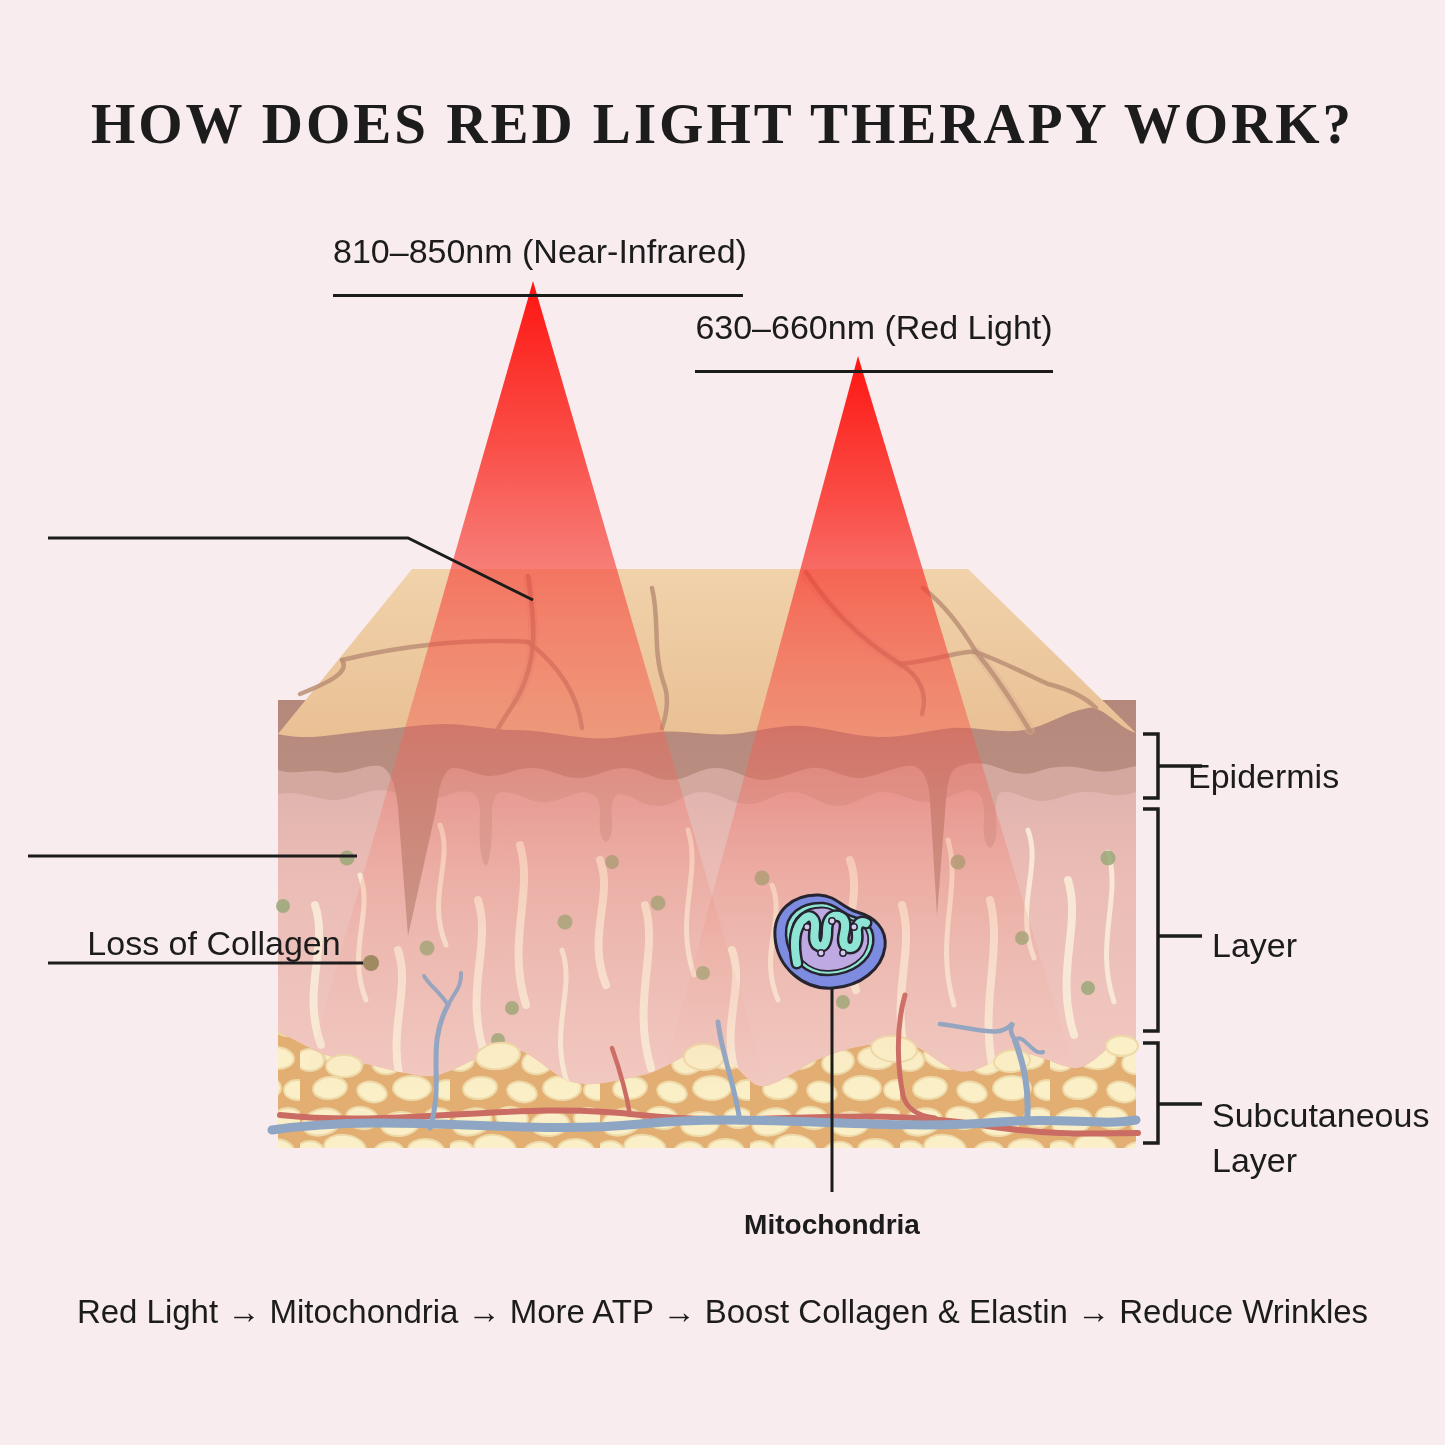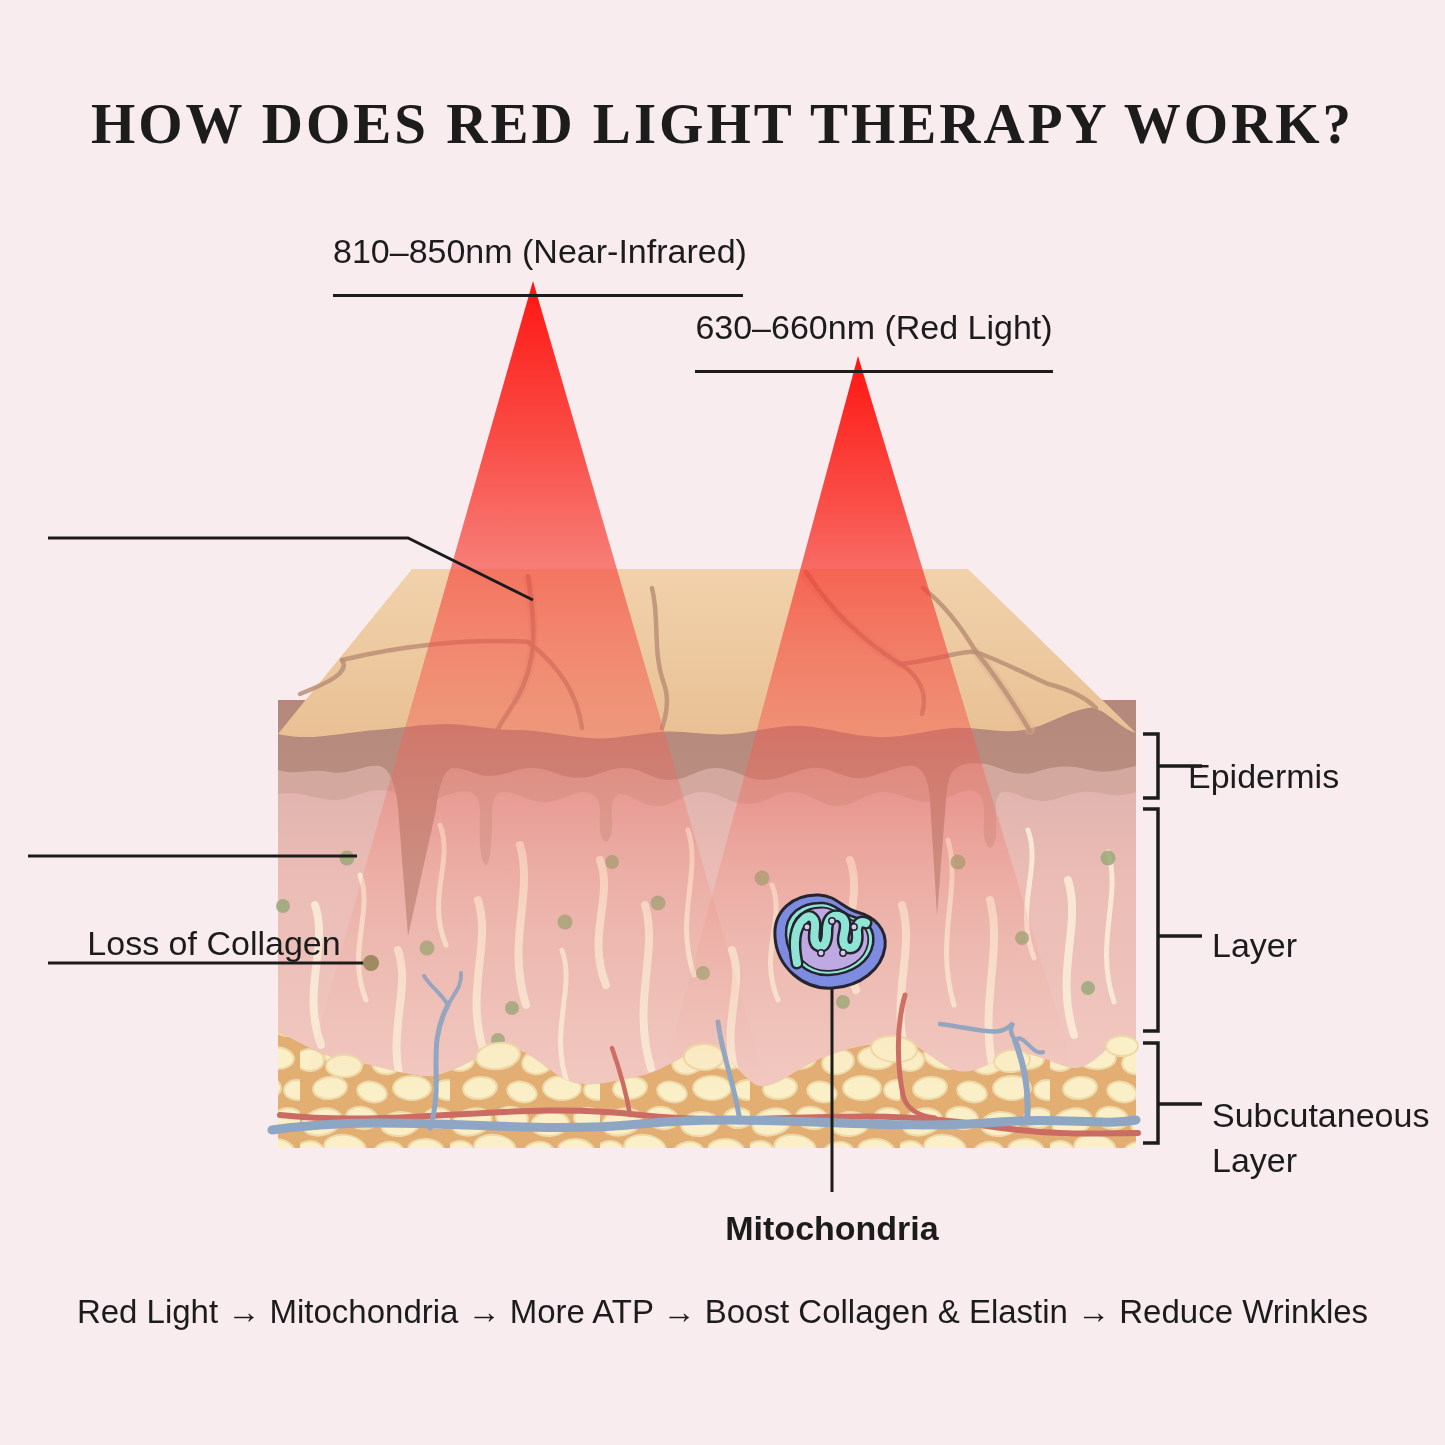--- a/index.html
+++ b/index.html
@@ -9,21 +9,21 @@
   }
   html,body{margin:0;padding:0;}
   #stage{position:relative;width:1445px;height:1445px;background:var(--background);
     overflow:hidden;font-family:"Liberation Sans",sans-serif;color:var(--ink);}
   #scene{position:absolute;left:0;top:0;}
   .label{position:absolute;font-size:34px;line-height:1.25;color:var(--ink);white-space:nowrap;margin-top:8px;}
   .title{left:0;top:80px;width:1445px;text-align:center;
     font-family:"Liberation Serif",serif;font-weight:700;font-size:57px;letter-spacing:3px;}
   .beam-label{text-align:center;border-bottom:3px solid var(--ink);padding-bottom:21px;}
   .wrap{white-space:normal;}
-  .bold{font-weight:700;font-size:34px;}
+  .bold{font-weight:700;font-size:28px;}
   .flow{left:0;top:1283px;width:1445px;text-align:center;font-size:33px;}
   .ink-line{stroke:var(--ink);stroke-width:3;fill:none;}
   .bracket{stroke:var(--ink);stroke-width:3.5;fill:none;}
   .crack{stroke:var(--wrinkle-line);stroke-width:4.5;fill:none;stroke-linecap:round;opacity:.85;}
   .crack-soft{stroke:#d9b193;stroke-width:10;fill:none;stroke-linecap:round;opacity:.4;}
   .fiber{stroke:var(--fiber-cream);stroke-width:8;fill:none;stroke-linecap:round;opacity:.92;}
   .fiber.thin{stroke-width:5;}
   .dot{fill:var(--cell-dot-green);opacity:.85;}
   .vessel-b{stroke:var(--vessel-blue);fill:none;stroke-linecap:round;}
   .vessel-r{stroke:var(--vessel-red);fill:none;stroke-linecap:round;}

